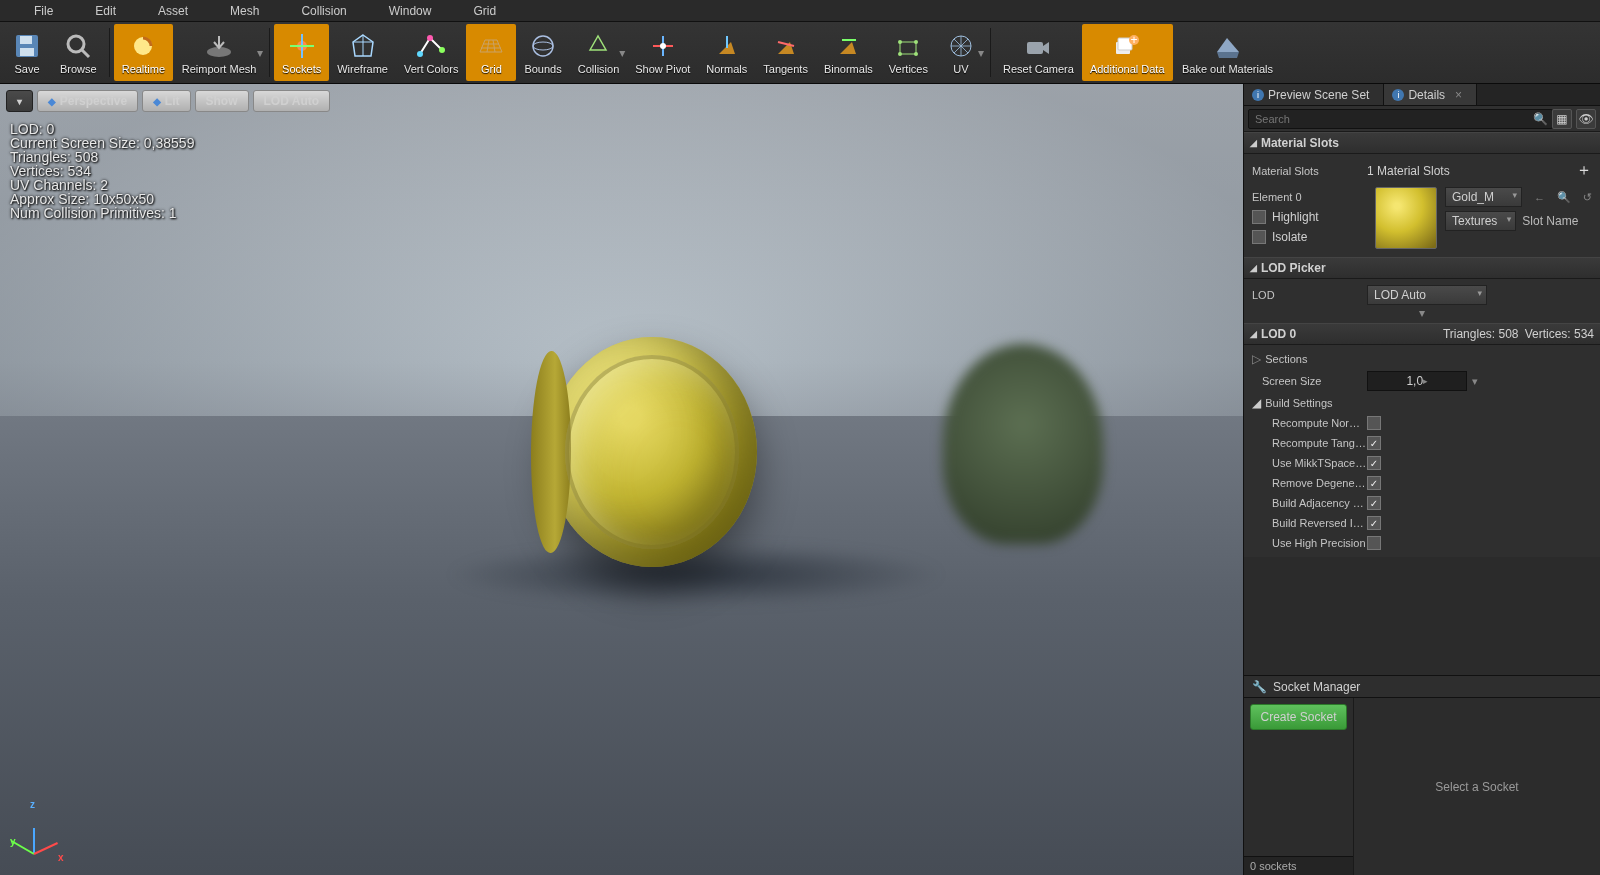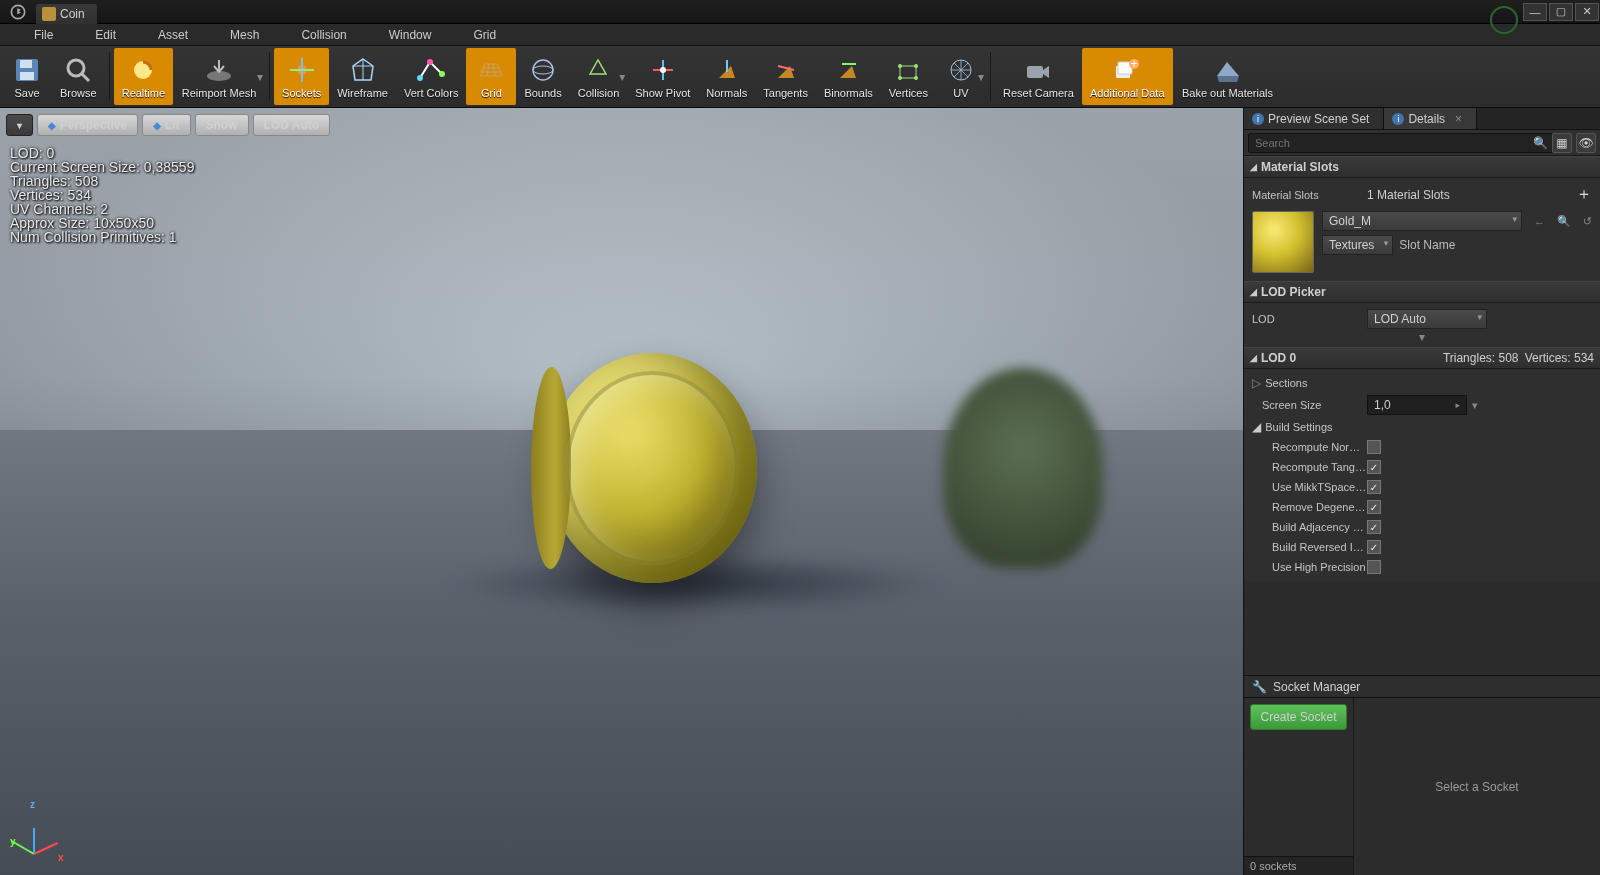--- a/index.html
+++ b/index.html
@@ -78,63 +78,41 @@
 .prop-row .pl{flex:0 0 115px;color:#c5c5c5;font-size:11px;white-space:nowrap;overflow:hidden;text-overflow:ellipsis;}
 .prop-row .pv{flex:1;display:flex;align-items:center;gap:5px;}
 .prop-row .indent{padding-left:10px;}
 .prop-row .indent2{padding-left:20px;}
 .chk{width:14px;height:14px;background:#555;border:1px solid #777;display:flex;align-items:center;justify-content:center;cursor:pointer;}
 .chk.checked::after{content:"✓";font-size:10px;color:#eee;}
 .matslot{display:flex;gap:8px;align-items:flex-start;padding:4px 8px;}
 .mat-thumb{width:62px;height:62px;background:radial-gradient(circle at 35% 30%,#f5e670 5%,#d2bf2e 45%,#7d6c18 95%);border:1px solid #666;border-radius:2px;flex-shrink:0;}
 .dropdown{background:linear-gradient(#4a4a4a,#3a3a3a);border:1px solid #222;padding:2px 18px 2px 6px;color:#ddd;position:relative;cursor:pointer;font-size:11px;white-space:nowrap;}
 .dropdown::after{content:"▾";position:absolute;right:4px;top:2px;color:#999;font-size:9px;}
-.numfield{background:#1f1f1f;border:1px solid #111;color:#ddd;padding:2px 6px;width:100px;display:flex;justify-content:space-between;align-items:center;}
+.numfield{background:#1f1f1f;border:1px solid #111;color:#ddd;padding:2px 6px;width:100px;display:flex;justify-content:center;align-items:center;}
 .numfield .spin{color:#888;font-size:9px;}
 .socket-panel{flex:0 0 200px;border-top:1px solid #111;display:flex;flex-direction:column;}
 .socket-hdr{height:22px;background:#2e2e2e;display:flex;align-items:center;padding:0 8px;gap:6px;font-size:12px;color:#d8d8d8;border-bottom:1px solid #111;}
 .socket-hdr .wand{color:#8ab8e0;}
 .socket-body{flex:1;display:flex;}
 .socket-left{width:110px;background:#2c2c2c;border-right:1px solid #1a1a1a;display:flex;flex-direction:column;}
 .create-btn{margin:6px;background:linear-gradient(#5fc15d,#3a9a38);color:#fff;padding:5px 8px;border-radius:3px;text-align:center;font-size:11px;cursor:pointer;border:1px solid #2c7a2a;}
 .socket-left .footer{margin-top:auto;background:#242424;padding:3px 6px;color:#aaa;font-size:11px;border-top:1px solid #111;}
 .socket-right{flex:1;display:flex;align-items:center;justify-content:center;color:#9a9a9a;font-size:12px;background:#2c2c2c;}
 .scroll-area{overflow-y:auto;flex:1;}
 .scroll-area::-webkit-scrollbar{width:14px;background:#242424;}
 .scroll-area::-webkit-scrollbar-thumb{background:#4a4a4a;border:2px solid #242424;border-radius:4px;}
 .mini-arrow{color:#888;font-size:11px;cursor:pointer;}
 .row-thin{display:flex;align-items:center;justify-content:center;height:12px;background:#2f2f2f;color:#888;}
 </style>
 </head>
 <body>
 
 <div class="root">
 
-  <div class="titlebar">
-    <div class="ue-logo">
-      <svg viewBox="0 0 24 24">
-          <path d="M12 2a10 10 0 1 0 .001 20A10 10 0 0 0 12 2zm0 2.2a7.8 7.8 0 1 1 0 15.6 7.8 7.8 0 0 1 0-15.6zM11 7v8l5-2-3-2 3-2-5-2z"></path>
-        </svg>
-    </div>
-    <div class="tab">
-      <span class="doc-icon"></span>
-      <span>Coin</span>
-    </div>
-    <div class="titlebar-spacer"></div>
-    <div class="titlebar-circle"></div>
-    <div class="win-btn">
-        <span>—</span>
-      </div>
-    <div class="win-btn">
-        <span>▢</span>
-      </div>
-    <div class="win-btn">
-        <span>✕</span>
-      </div>
-  </div>
 
   <div class="menubar">
     <span>File</span>
     <span>Edit</span>
     <span>Asset</span>
     <span>Mesh</span>
     <span>Collision</span>
     <span>Window</span>
     <span>Grid</span>
   </div>
@@ -416,20 +394,33 @@
           </div>
         <div class="section-body">
           <div class="prop-row">
             <div class="pl">Material Slots</div>
             <div class="pv">
               <span>1 Material Slots</span>
               <span style="margin-left:auto;font-size:16px;color:#ddd;cursor:pointer;">＋</span>
             </div>
           </div>
           <div class="matslot">
+            <div style="flex:0 0 108px;">
+              <div class="prop-row" style="padding:0;">
+                  <div class="pl">Element 0</div>
+                </div>
+              <div class="prop-row" style="padding:2px 0;">
+                  <div class="chk"></div>
+                  <span style="margin-left:6px;">Highlight</span>
+                </div>
+              <div class="prop-row" style="padding:2px 0;">
+                  <div class="chk"></div>
+                  <span style="margin-left:6px;">Isolate</span>
+                </div>
+            </div>
             <div class="mat-thumb"></div>
             <div style="display:flex;flex-direction:column;gap:4px;flex:1;">
               <div style="display:flex;gap:12px;align-items:center;">
                 <div class="dropdown" style="flex:1;"><span>Gold_M</span></div>
                 <span class="mini-arrow">←</span>
                 <span class="mini-arrow">🔍</span>
                 <span class="mini-arrow">↺</span>
               </div>
               <div style="display:flex;gap:6px;align-items:center;">
                 <div class="dropdown"><span>Textures</span></div>

